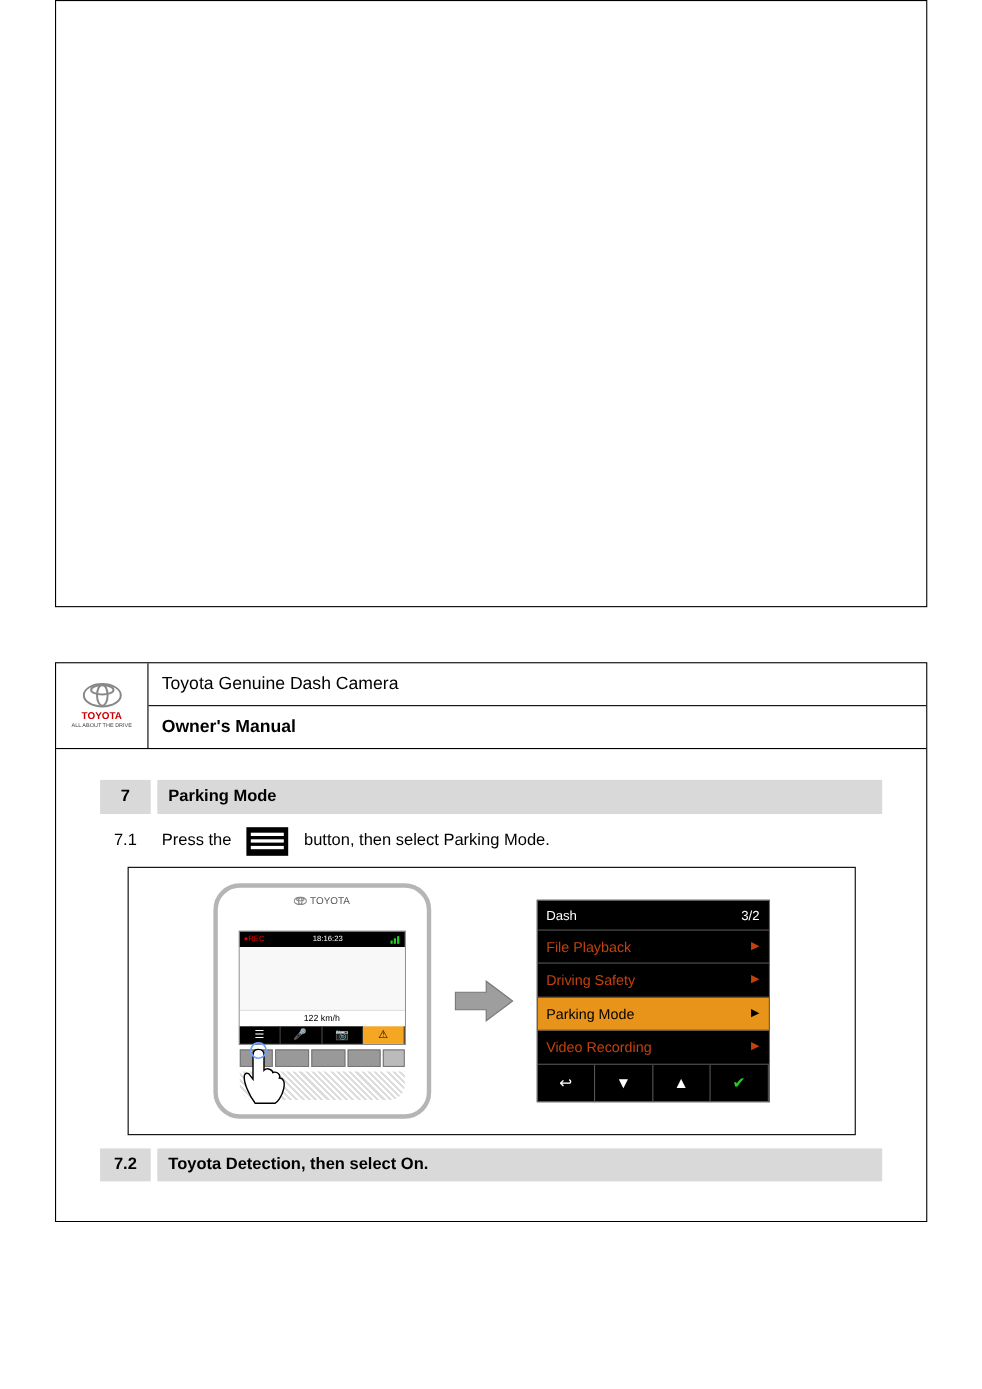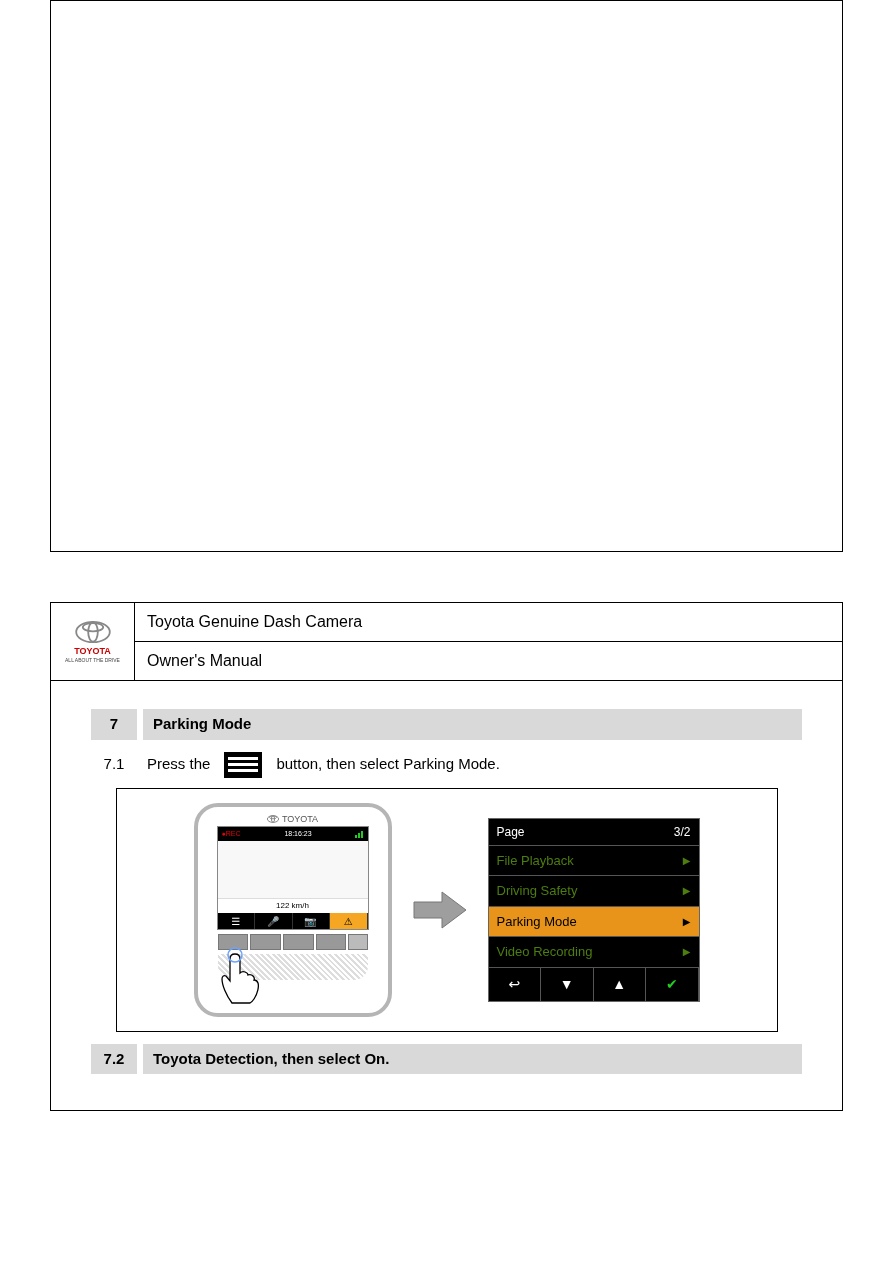--- a/index.html
+++ b/index.html
@@ -2,49 +2,49 @@
 <html><head>
 <meta charset="utf-8">
 <style>
 body{margin:0;padding:0;background:#fff;font-family:Arial,Helvetica,sans-serif;color:#000;width:893px}
 .page{position:relative;width:893px;border:0}
 .outer-frame{border:1px solid #000;margin:0 50px}
 .header-row{display:flex;border-bottom:1px solid #000}
 .logo-cell{width:75px;border-right:1px solid #000;padding:8px 4px;text-align:center;display:flex;flex-direction:column;align-items:center;justify-content:center}
 .header-right{flex:1;display:flex;flex-direction:column}
 .header-title-cell{border-bottom:1px solid #000;padding:10px 12px;font-weight:normal;font-size:16px}
-.header-sub-cell{padding:10px 12px;font-weight:normal;font-size:16px}
+.header-sub-cell{padding:10px 12px;font-weight:bold;font-size:16px}
 .content{padding:16px 40px 24px 40px;font-size:15px;line-height:1.5}
 .step-row{display:flex;align-items:flex-start;margin:12px 0}
 .step-num{width:46px;background:#d9d9d9;text-align:center;font-weight:bold;padding:4px 0;margin-right:6px}
 .step-text{flex:1;background:#d9d9d9;padding:4px 10px;font-weight:bold;display:flex;align-items:center;gap:8px}
 .menu-icon{display:inline-flex;flex-direction:column;justify-content:center;gap:3px;width:30px;height:18px;background:#000;padding:4px;vertical-align:middle;margin:0 4px}
 .menu-icon span{display:block;height:3px;background:#fff}
 .illus-box{border:1px solid #000;margin:10px auto;width:620px;padding:14px 20px;display:flex;align-items:center;gap:20px;justify-content:center}
 .device{width:190px;height:200px;border:4px solid #b5b5b5;border-radius:24px;background:#fff;position:relative;display:flex;flex-direction:column;align-items:center;padding-top:6px}
 .dev-brand{font-size:9px;display:flex;align-items:center;gap:3px;color:#555}
-.dev-screen{width:150px;height:102px;background:#fff;border:1px solid #888;margin-top:0;display:flex;flex-direction:column}
+.dev-screen{width:150px;height:102px;background:#fff;border:1px solid #888;margin-top:20px;display:flex;flex-direction:column}
 .dev-top{background:#000;height:14px;display:flex;align-items:center;justify-content:space-between;padding:0 4px;color:#fff;font-size:7px}
 .rec{color:#e00}
 .sig{display:flex;gap:1px;align-items:flex-end}
 .sig span{background:#2c2;width:2px}
 .dev-main{flex:1;background:#f8f8f8}
 .dev-speed{text-align:center;font-size:8px;padding:1px 0;background:#fff;border-top:1px solid #ddd}
 .dev-botbar{display:flex;height:16px}
 .dev-botbar div{flex:1;background:#000;display:flex;align-items:center;justify-content:center;color:#fff;font-size:10px;border-right:1px solid #333}
 .warn{background:#f5a623!important;color:#000!important}
 .dev-buttons{display:flex;width:150px;margin-top:4px;gap:2px}
 .dev-buttons div{flex:1;height:14px;background:#999;border:1px solid #777}
 .dev-buttons .power{flex:0.6;background:#bbb}
 .dev-grill{width:150px;height:26px;margin-top:4px;background:repeating-linear-gradient(45deg,#ddd,#ddd 2px,#fff 2px,#fff 4px);border-radius:0 0 14px 14px}
 .hand{position:absolute;left:14px;bottom:8px;width:60px;height:60px}
 .arrow-block{width:56px;height:40px}
 .menu-panel{width:210px;background:#000;border:1px solid #666;font-size:13px}
 .mp-head{display:flex;justify-content:space-between;color:#fff;padding:4px 8px;border-bottom:1px solid #555;font-size:12px}
-.mp-item{display:flex;justify-content:space-between;align-items:center;color:#4d7c0f;padding:5px 8px;border-bottom:1px solid #555}
+.mp-item{display:flex;justify-content:space-between;align-items:center;color:#c2410c;padding:5px 8px;border-bottom:1px solid #555}
 .mp-item.sel{background:#e8941a;color:#000}
 .mp-arrow{font-size:10px}
 .mp-foot{display:flex}
 .mp-foot div{flex:1;display:flex;align-items:center;justify-content:center;color:#fff;padding:6px 0;border-right:1px solid #555;font-size:14px}
 .mp-foot .ok{color:#2c2}
 .footer-row{display:flex;border-top:1px solid #000}
 .footer-main{flex:1;padding:10px 12px;font-size:14px;border-right:1px solid #000}
 .footer-page{width:80px;padding:10px 12px;text-align:center;font-size:14px}
 .page2{position:relative;margin-top:50px}
 .toyota-ellipse{width:36px;height:24px}
@@ -139,21 +139,21 @@
             <circle cx="23" cy="10" r="7" fill="none" stroke="#6aa3ff" stroke-width="1.5"></circle>
           </svg>
         </div>
 
         <svg class="arrow-block" viewBox="0 0 56 40">
           <path d="M2 12 L30 12 L30 2 L54 20 L30 38 L30 28 L2 28 Z" fill="#9e9e9e" stroke="#777"></path>
         </svg>
 
         <div class="menu-panel">
           <div class="mp-head">
-            <span>Page</span>
+            <span>Dash</span>
             <span>3/2</span>
           </div>
           <div class="mp-item">
               <span>File Playback</span>
               <span class="mp-arrow">▶</span>
             </div>
           <div class="mp-item">
               <span>Driving Safety</span>
               <span class="mp-arrow">▶</span>
             </div>

